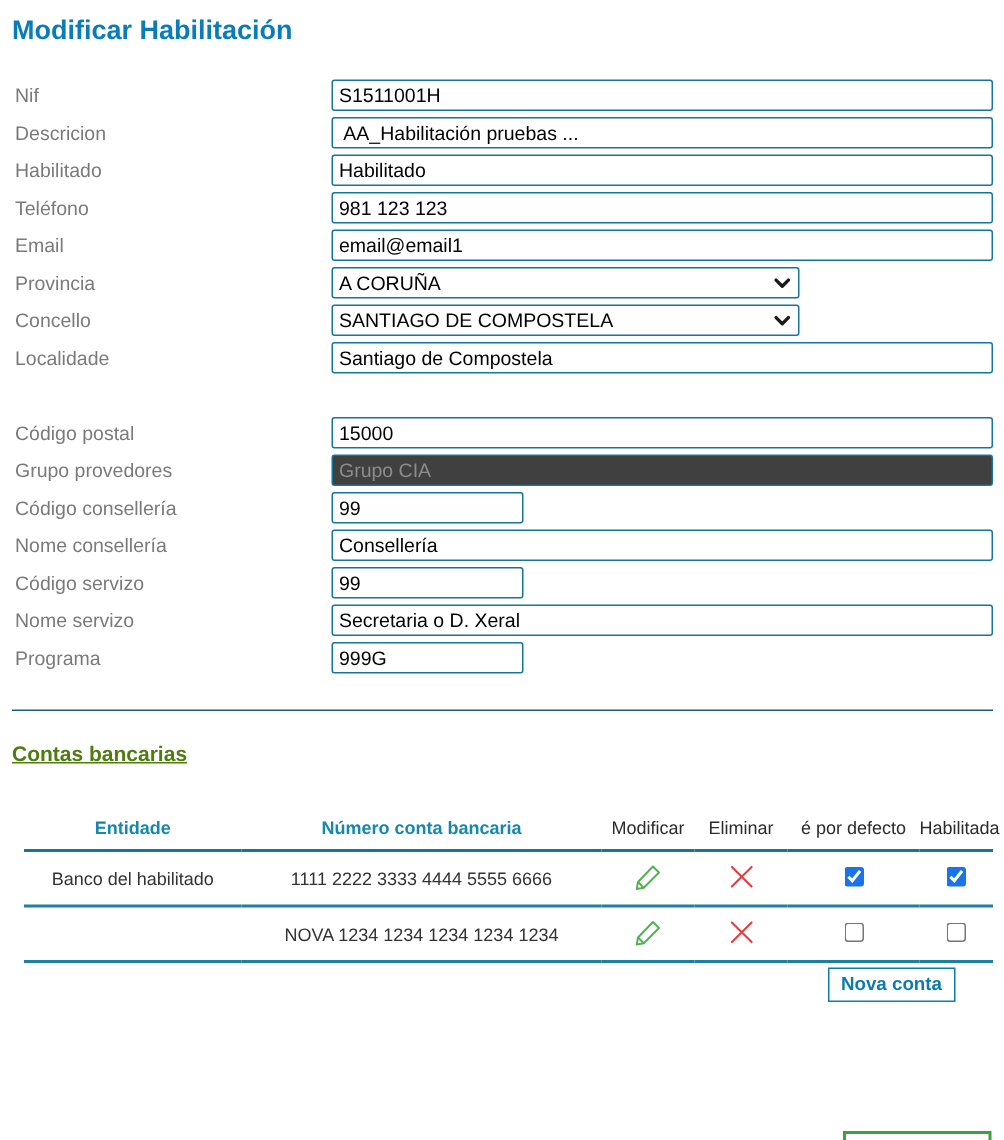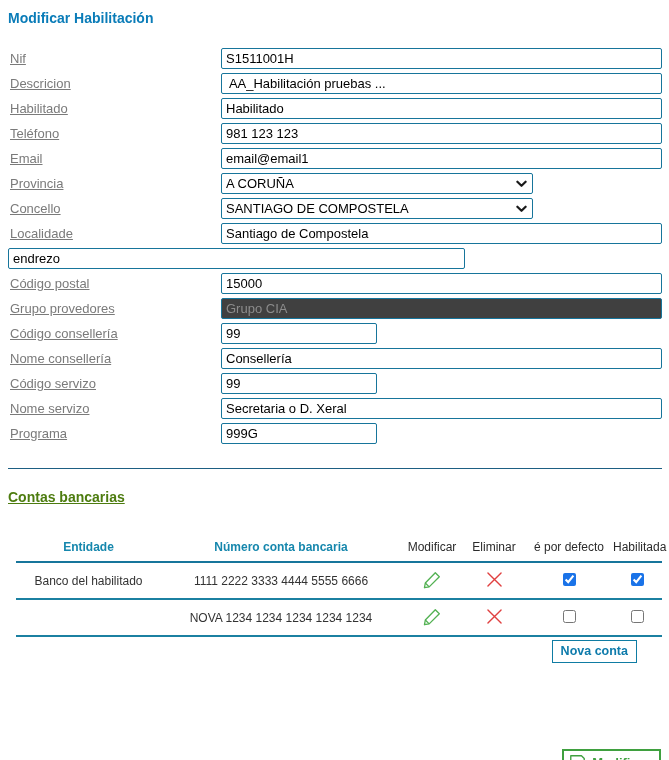--- a/index.html
+++ b/index.html
@@ -6,37 +6,37 @@
   html, body { margin: 0; padding: 0; background: #ffffff; }
   body {
     width: 669px; height: 760px;
     font-family: "Liberation Sans", sans-serif;
     color: #000;
     overflow: hidden;
   }
   .wrap { padding: 8px 7px 0 8px; height: 760px; position: relative; }
 
   .page-title {
-    font-size: 14px; font-weight: bold; color: #0a7cb8;
+    font-size: 18px; font-weight: bold; color: #0a7cb8;
     margin: 2px 0 20px 0;
   }
 
   
   .frow { display: flex; align-items: center; height: 25px; }
   .frow label {
     flex: 0 0 213px; width: 213px;
-    font-size: 13px; color: #7a7a7a; padding-left: 2px; text-decoration: underline;
+    font-size: 13px; color: #7a7a7a; padding-left: 2px;
   }
   input.txt {
     height: 21px; border: 1px solid #17759b; border-radius: 2px;
     font-family: "Liberation Sans", sans-serif;
     font-size: 13px; color: #000; padding: 0 4px; background: #fff; outline: none;
   }
   .w-long  { width: 457px; }
-  .w-short { width: 156px; }
+  .w-short { width: 128px; }
   input.txt:disabled, input.txt.disabled {
     background: #404040; color: #8c8c8c; border-color: #17759b;
   }
   .selwrap { position: relative; width: 312px; height: 21px; }
   .selwrap select {
     -webkit-appearance: none; appearance: none;
     width: 100%; height: 21px; border: 1px solid #17759b; border-radius: 2px;
     font-family: "Liberation Sans", sans-serif;
     font-size: 13px; color: #000; padding: 0 18px 0 4px; background: #fff; outline: none;
   }
@@ -137,21 +137,20 @@
         <svg class="chev" width="11" height="8" viewBox="0 0 12 8">
             <path d="M1.5 1.5 L6 6 L10.5 1.5" fill="none" stroke="#1a1a1a" stroke-width="2.4" stroke-linecap="round" stroke-linejoin="round"></path>
           </svg>
       </div>
     </div>
     <div class="frow">
       <label>Localidade</label>
       <input class="txt w-long" type="text" value="Santiago de Compostela" style="">
     </div>
     <div class="frow">
-      <input class="txt w-long" type="text" value="endrezo" style="">
     </div>
     <div class="frow">
       <label>Código postal</label>
       <input class="txt w-long" type="text" value="15000" style="">
     </div>
     <div class="frow">
       <label>Grupo provedores</label>
       <input class="txt w-long disabled" type="text" disabled="" value="Grupo CIA" style="">
     </div>
     <div class="frow">

